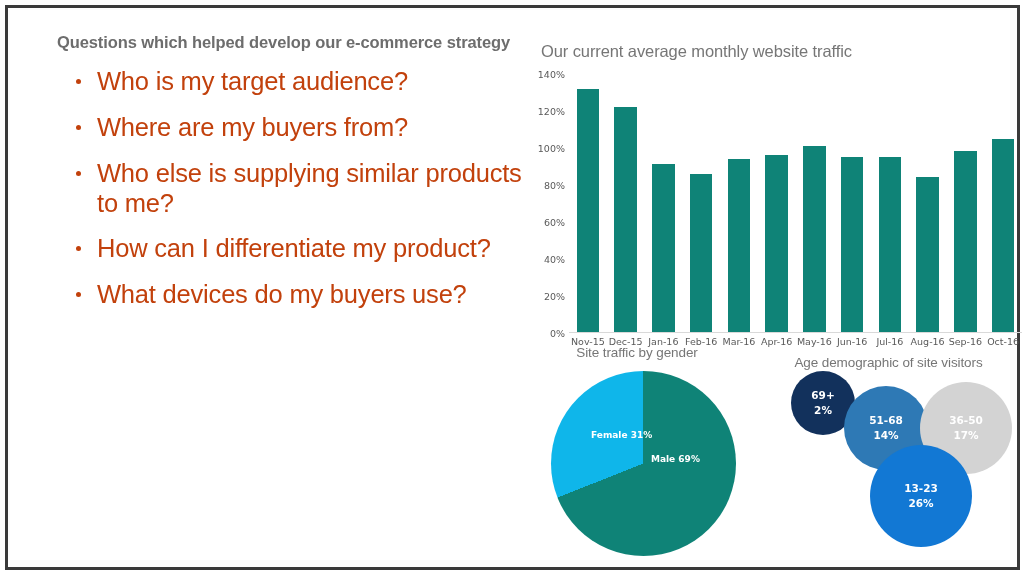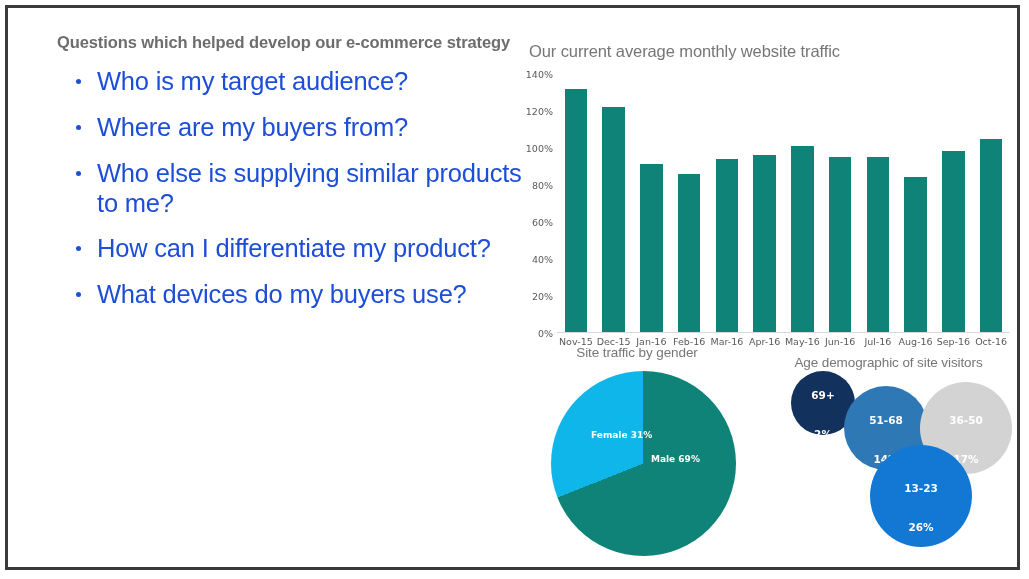--- a/index.html
+++ b/index.html
@@ -55,21 +55,21 @@
     list-style: none;
     margin: 0;
     padding: 0;
   }
 
   .bullet-item {
     position: relative;
     padding-left: 40px;
     font-size: 25.5px;
     line-height: 1.17;
-    color: #1d4ed8;
+    color: #c2410c;
     margin-top: 16px;
     letter-spacing: -0.2px;
   }
   .bullet-item:first-child { margin-top: 14px; }
 
   .bullet-item .dot {
     position: absolute;
     left: 19px;
     top: 12px;
     width: 5px;
@@ -94,21 +94,21 @@
   .chart-title {
     color: #767676;
     font-size: 16.5px;
     font-weight: normal;
     letter-spacing: -0.1px;
   }
 
   
   .barchart {
     position: absolute;
-    left: 0px;
+    left: 12px;
     top: 0px;
     width: 505px;
     height: 305px;
   }
   .barchart-title {
     position: absolute;
     left: 16px;
     top: 14px;
   }
   .y-axis {
@@ -226,21 +226,21 @@
     display: flex;
     flex-direction: column;
     align-items: center;
     justify-content: center;
     color: #ffffff;
     font-size: 10.5px;
     font-weight: bold;
     line-height: 1.4;
     font-family: "DejaVu Sans", sans-serif;
   }
-  .bubble span { display: block; margin-top: 24px; }
+  .bubble span { display: block; }
 </style>
 </head>
 <body>
 
 <div class="slide-frame">
   <div class="slide-inner">
 
     <div class="left-panel">
       <div class="questions-heading">Questions which helped develop our e-commerce strategy</div>
       <ul class="bullet-list" id="bullet-list">

